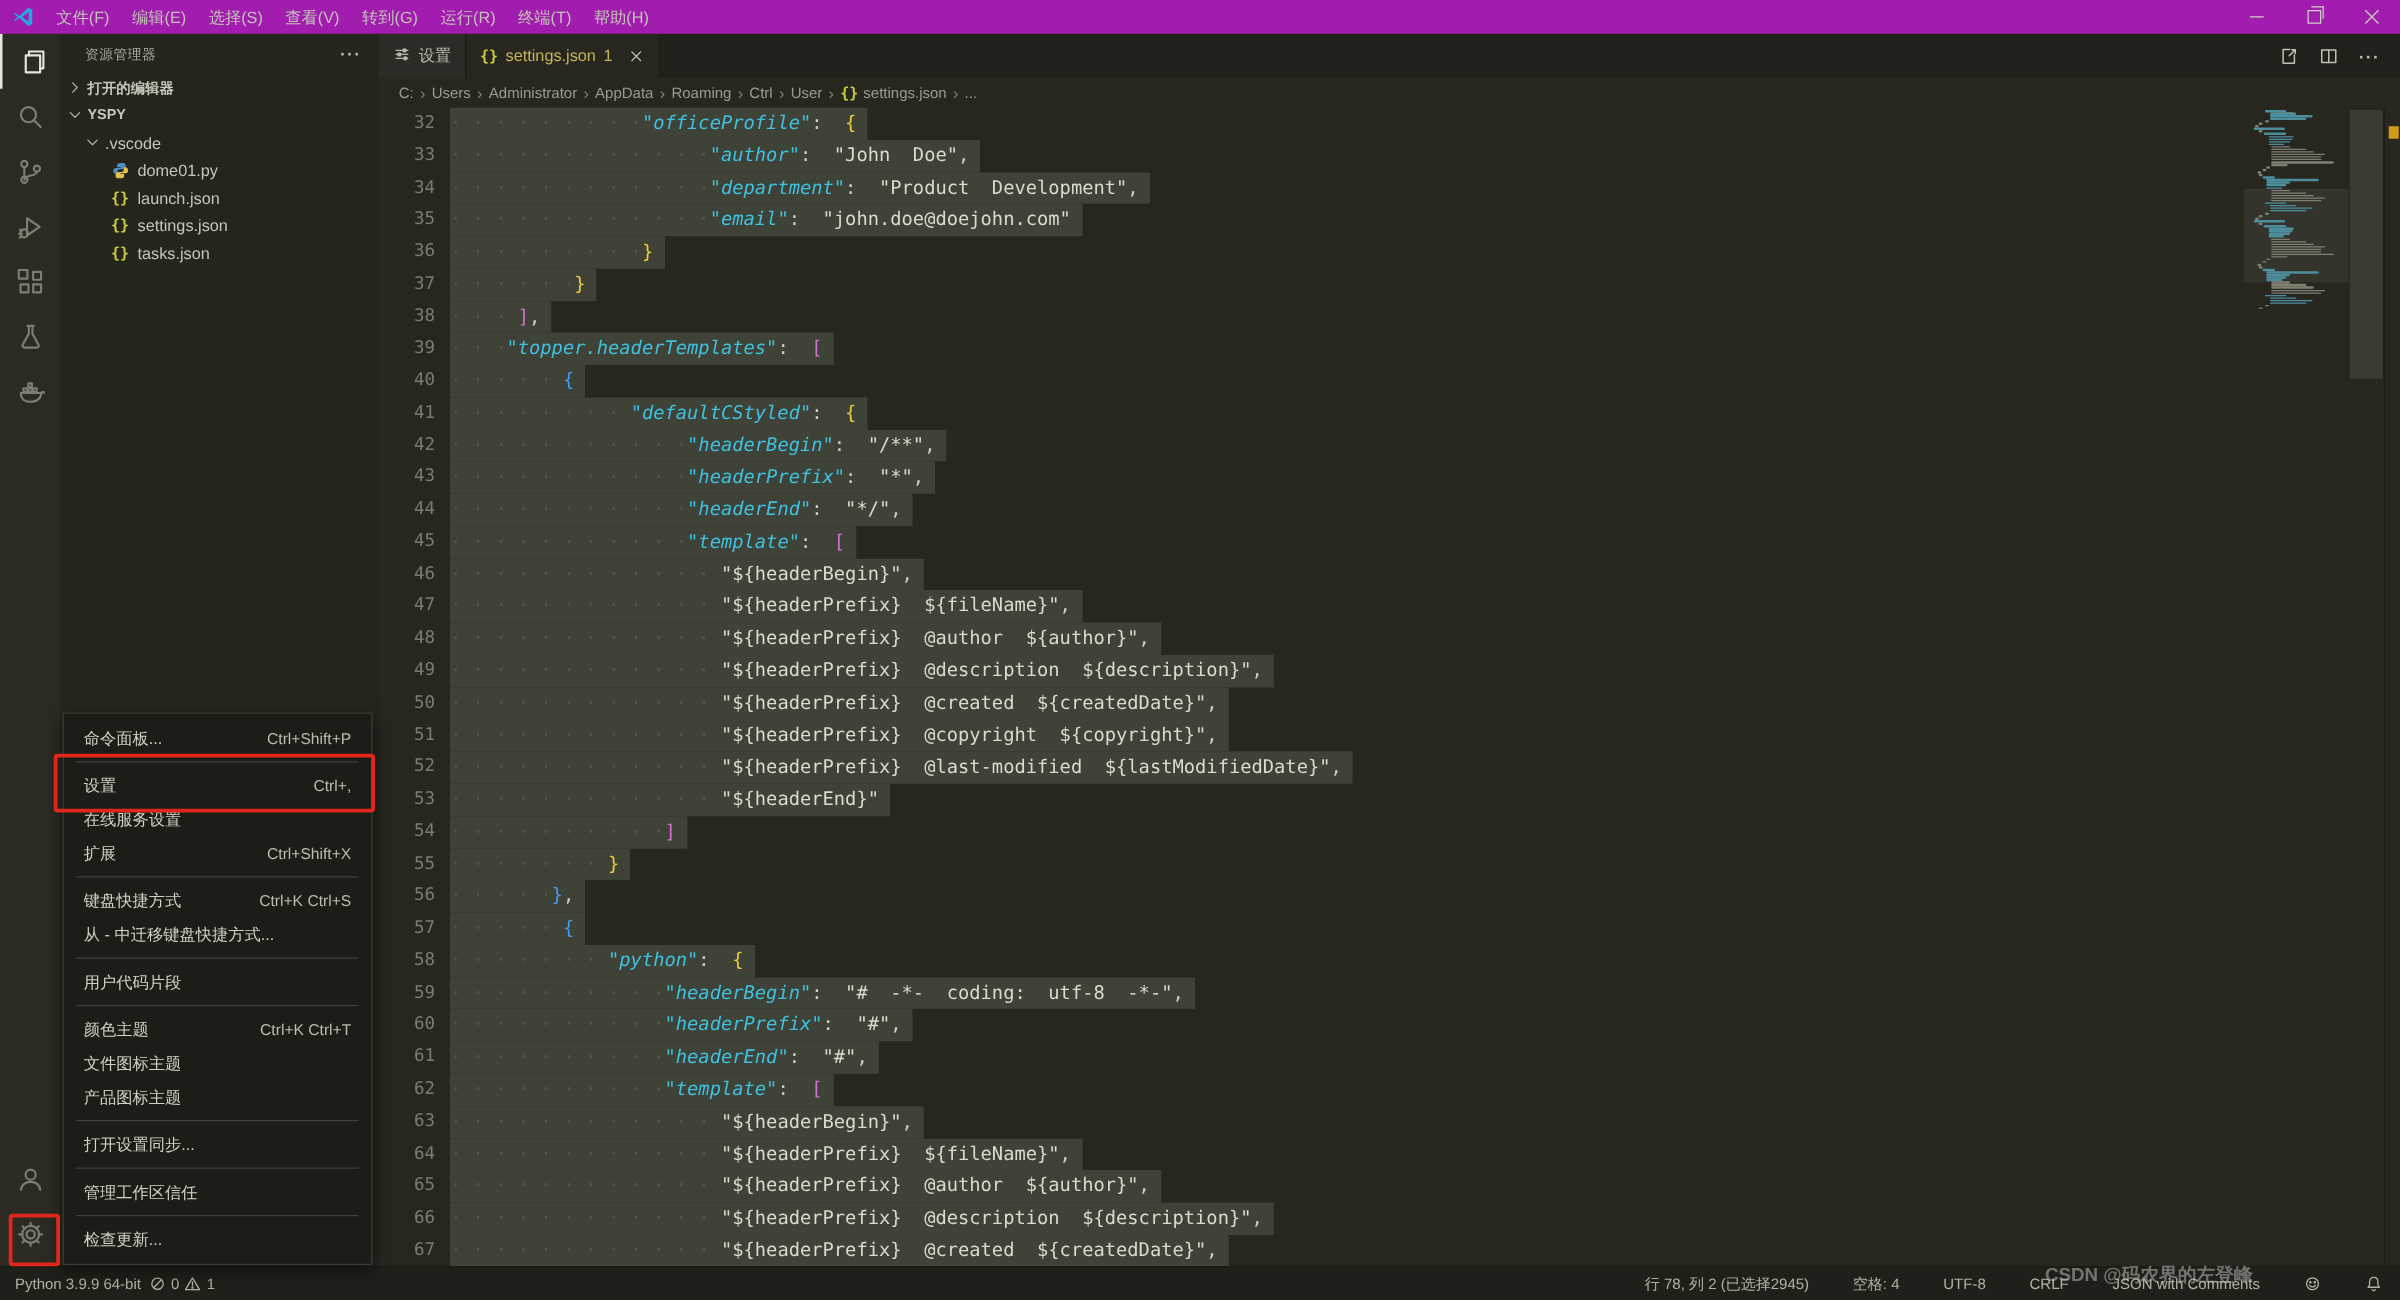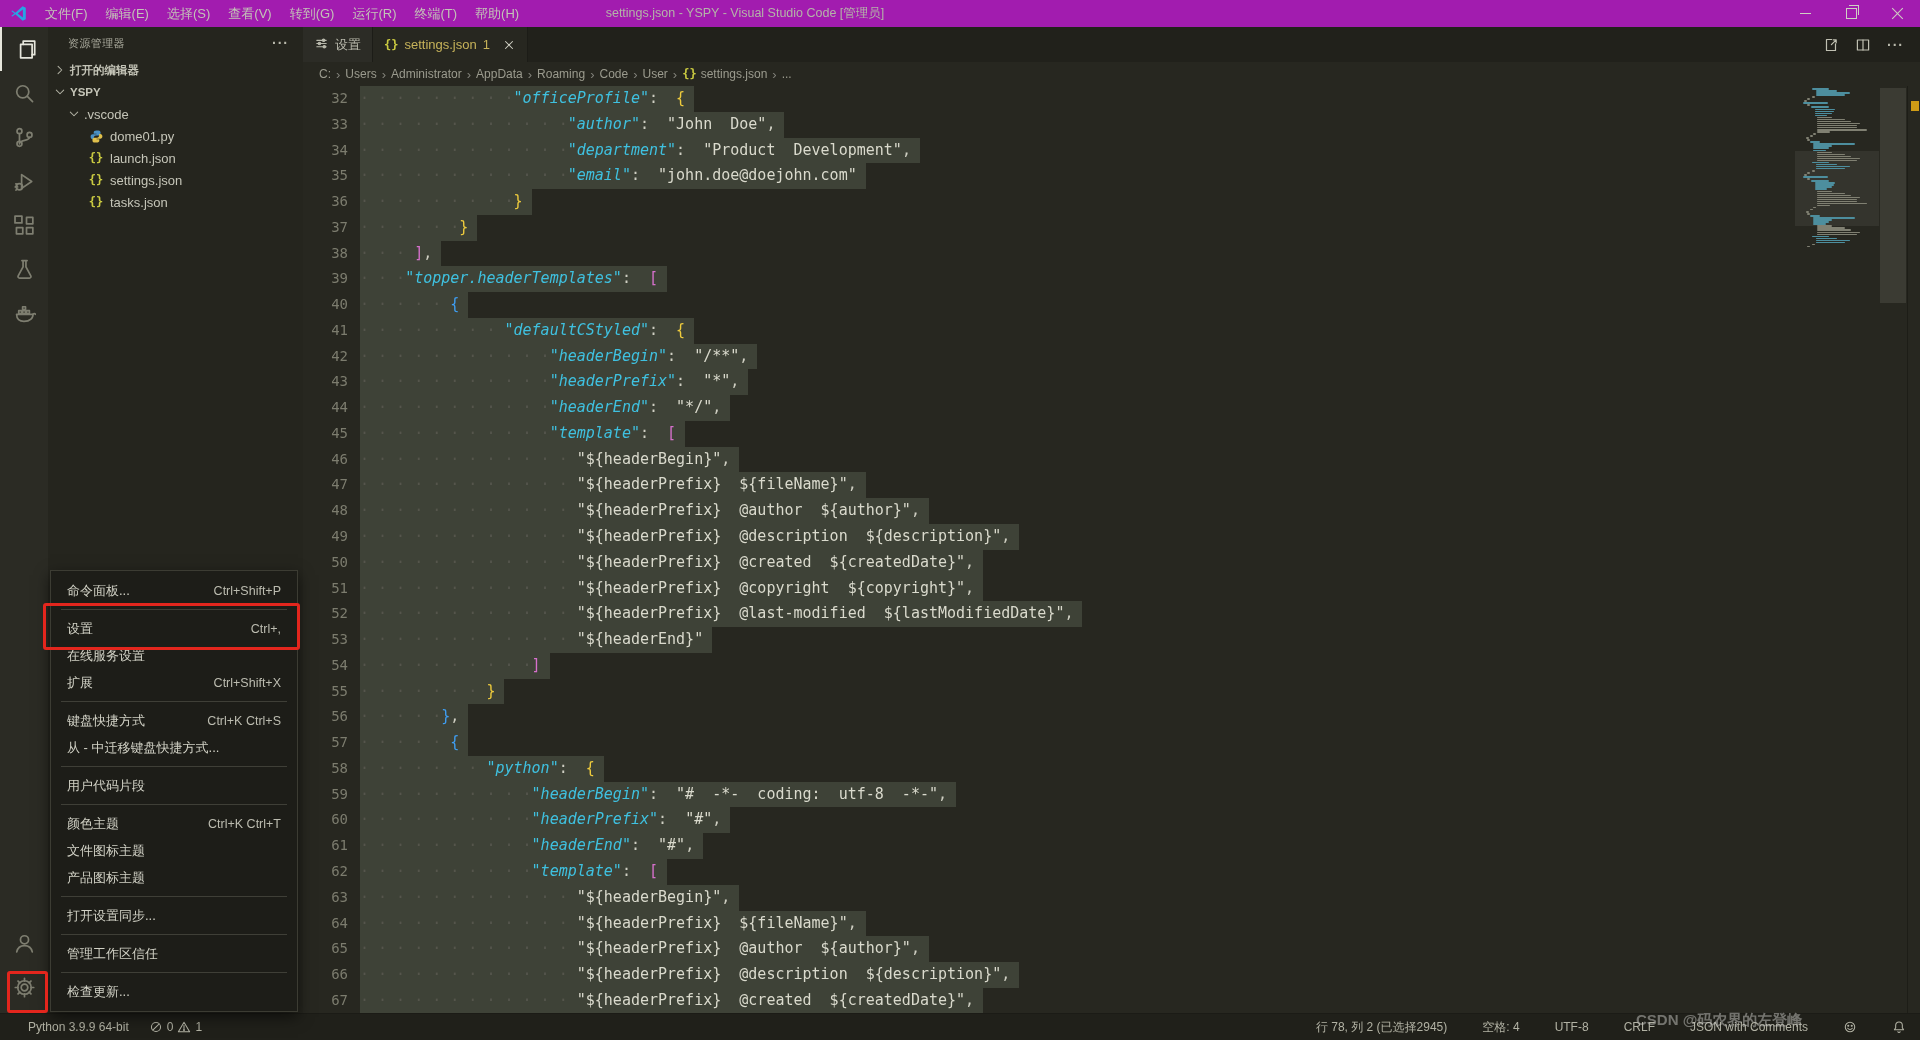--- a/index.html
+++ b/index.html
@@ -85,21 +85,21 @@
   .ctx-menu{position:absolute;left:50px;top:570px;width:248px;background:#1d1d18;border:1px solid #3c3c33;
             box-shadow:0 5px 14px rgba(0,0,0,.55);padding:6px 0;z-index:40;box-sizing:border-box;}
   .mi{height:27px;display:flex;align-items:center;padding:0 16px;font-size:13px;color:#d2d2c6;cursor:pointer;}
   .mi .lab{flex:1;white-space:nowrap;}
   .mi .sc{color:#bcbcb0;font-size:12.5px;white-space:nowrap;}
   .msep{height:1px;background:#3f3f37;margin:5px 10px;}
 
   
   .statusbar{position:absolute;left:0;bottom:0;width:1920px;height:27px;background:#20201a;border-top:1px solid #1b1b16;
              display:flex;align-items:center;font-size:12px;color:#b2b2a4;z-index:35;box-sizing:border-box;}
-  .st-left{display:flex;align-items:center;gap:20px;padding-left:28px;}
+  .st-left{display:flex;align-items:center;gap:6px;padding-left:12px;}
   .st-right{margin-left:auto;display:flex;align-items:center;gap:35px;padding-right:14px;}
   .st-item{display:flex;align-items:center;gap:4px;cursor:pointer;white-space:nowrap;}
   .st-item svg{width:14px;height:14px;}
 
   
   .ann{position:absolute;border:3px solid #e3261d;border-radius:3px;z-index:50;pointer-events:none;}
   .ann-settings{left:43px;top:603px;width:251px;height:41px;}
   .ann-gear{left:7px;top:971px;width:35px;height:36px;}
   .watermark{position:absolute;left:1612px;top:1011px;font-size:15px;font-weight:bold;color:rgba(200,200,195,.5);
              white-space:nowrap;z-index:60;pointer-events:none;margin-left:24px;}
@@ -118,21 +118,20 @@
     <nav class="menubar">
         <span class="menu-item">文件(F)</span>
         <span class="menu-item">编辑(E)</span>
         <span class="menu-item">选择(S)</span>
         <span class="menu-item">查看(V)</span>
         <span class="menu-item">转到(G)</span>
         <span class="menu-item">运行(R)</span>
         <span class="menu-item">终端(T)</span>
         <span class="menu-item">帮助(H)</span>
       </nav>
-    <div class="win-title">settings.json - YSPY - Visual Studio Code [管理员]</div>
     <div class="win-controls">
       <div class="wc">
           <span class="g-min"></span>
         </div>
       <div class="wc">
           <span class="g-rest"></span>
         </div>
       <div class="wc">
           <span class="g-close"></span>
         </div>
@@ -343,21 +342,21 @@
         <span class="sep">›</span>
         <span class="bc-item">
           <span>AppData</span>
         </span>
         <span class="sep">›</span>
         <span class="bc-item">
           <span>Roaming</span>
         </span>
         <span class="sep">›</span>
         <span class="bc-item">
-          <span>Code</span>
+          <span>Ctrl</span>
         </span>
         <span class="sep">›</span>
         <span class="bc-item">
           <span>User</span>
         </span>
         <span class="sep">›</span>
         <span class="bc-item">
           <span><span class="brc">{}</span></span>
           <span>settings.json</span>
         </span>

